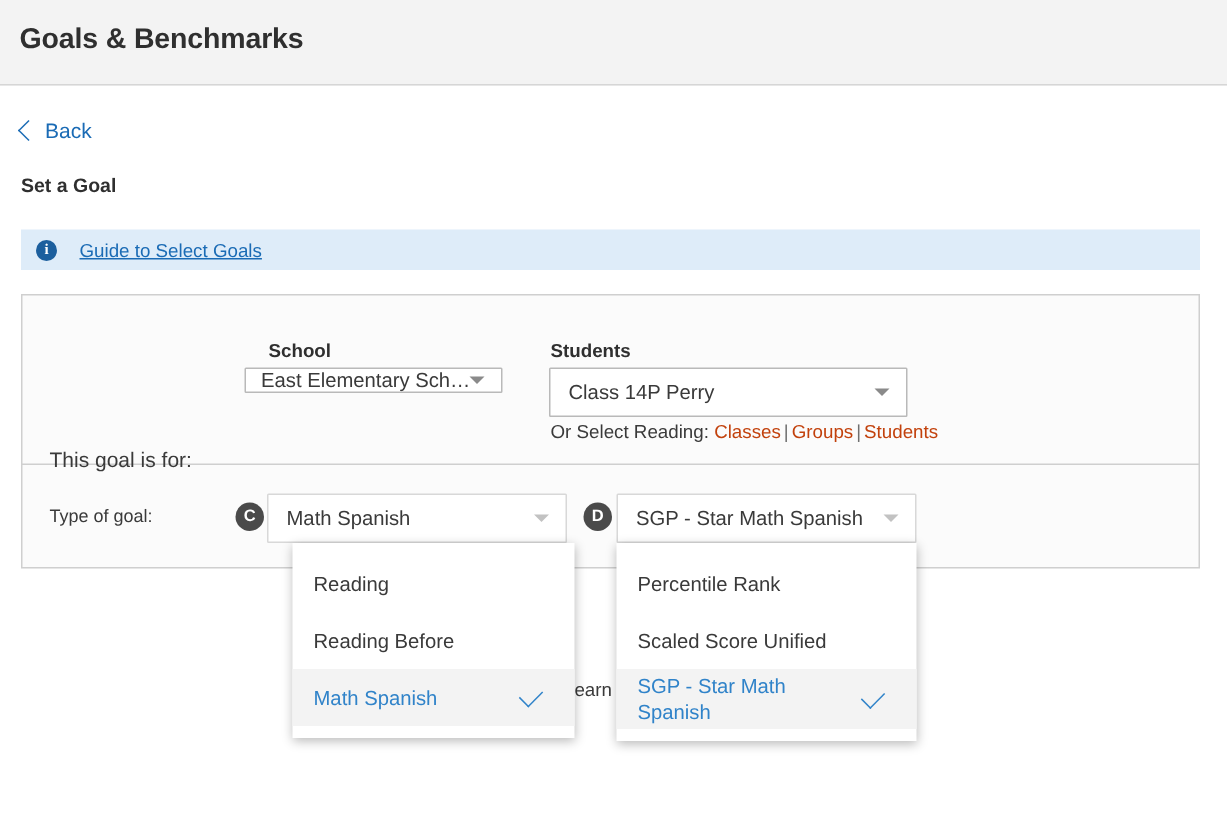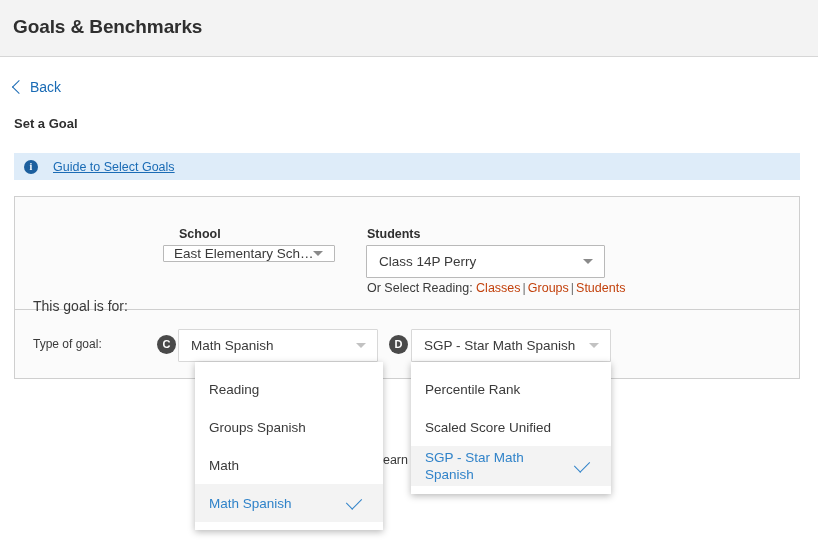--- a/index.html
+++ b/index.html
@@ -338,25 +338,21 @@
   <span class="sel-text">SGP - Star Math Spanish</span>
   <span class="caret light"></span>
 </div>
 
 <div class="dropdown" id="goal-type-dropdown">
   <div class="dd-item">
     <span class="dd-label">Reading</span>
     <span class="check"></span>
   </div>
   <div class="dd-item">
-    <span class="dd-label">Groups Spanish</span>
-    <span class="check"></span>
-  </div>
-  <div class="dd-item">
-    <span class="dd-label">Math</span>
+    <span class="dd-label">Reading Before</span>
     <span class="check"></span>
   </div>
   <div class="dd-item selected">
     <span class="dd-label">Math Spanish</span>
     <span class="check"></span>
   </div>
 </div>
 
 <div class="dropdown" id="measure-dropdown">
   <div class="dd-item">

